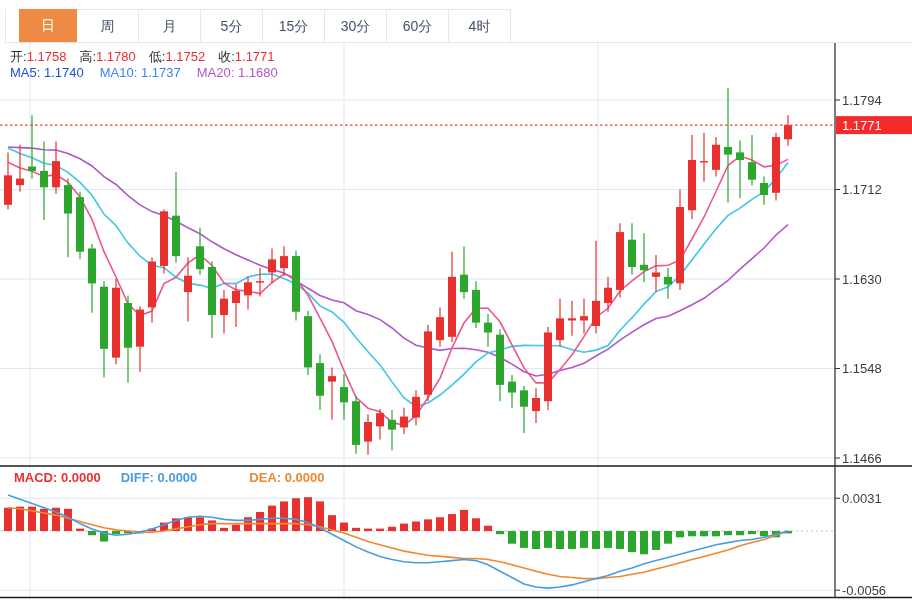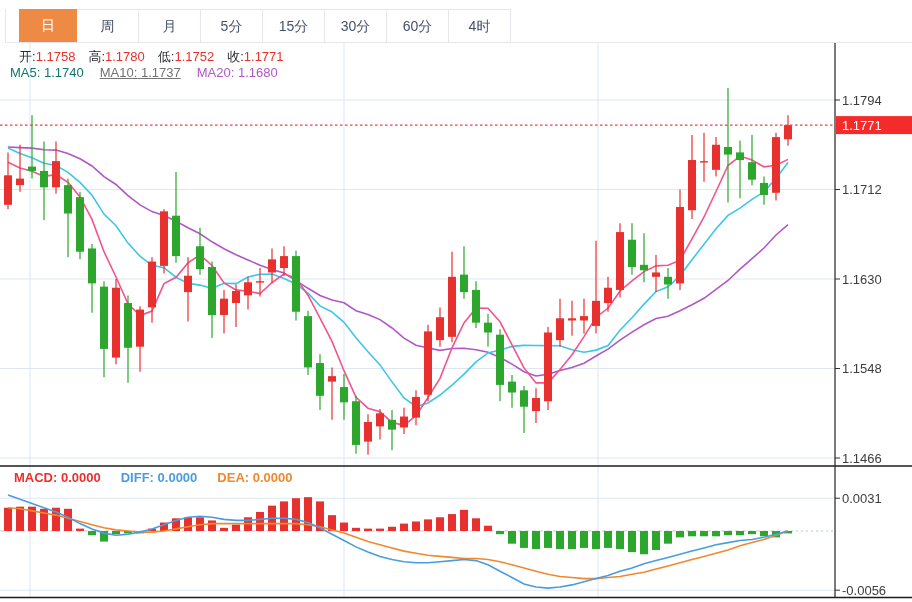--- a/index.html
+++ b/index.html
@@ -5,28 +5,28 @@
   html,body{margin:0;padding:0;background:#fff;}
   body{width:912px;height:602px;overflow:hidden;position:relative;
        font-family:"Liberation Sans","DejaVu Sans",sans-serif;}
   #chart-svg{position:absolute;left:0;top:0;}
   .tabbar{position:absolute;left:5px;top:9px;right:0;height:33px;display:flex;
           border-bottom:1px solid #e6e6ee;border-left:1px solid #e6e6ee;background:#fff;z-index:5;}
   .tab{width:62px;height:33px;line-height:33px;text-align:center;font-size:14px;color:#45506b;
        border-right:1px solid #e6e6ee;border-top:1px solid #e6e6ee;cursor:pointer;box-sizing:border-box;}
   .tab.selected{width:58px;margin-left:13px;background:#ef8a45;color:#fff;border:none;font-size:14px;}
   .legend{position:absolute;z-index:4;font-size:13px;white-space:nowrap;pointer-events:none;}
-  #ohlc-legend{left:19px;top:48px;color:#2b2b33;}
+  #ohlc-legend{left:10px;top:48px;color:#2b2b33;}
   #ohlc-legend .val{color:#e8312e;margin-right:13px;}
   #ma-legend{left:10px;top:65px;}
   #ma-legend .pair{margin-right:16px;}
-  .c-ma5{color:#0f766e;} .c-ma10{color:#737373;text-decoration:underline;} .c-ma20{color:#b058c8;margin-top:45px;}
+  .c-ma5{color:#1d4ed8;} .c-ma10{color:#3b82f6;} .c-ma20{color:#b058c8;margin-top:45px;}
   #macd-legend{left:14px;top:470px;}
   #macd-legend .pair{margin-right:20px;font-weight:bold;}
-  .c-macd{color:#e8312e;} .c-diff{color:#4a9ce0;} .c-dea{color:#f08830;}
+  .c-macd{color:#e8312e;} .c-diff{color:#4a9ce0;} .c-dea{color:#f08830;margin-left:32px;}
 </style>
 </head>
 <body>
 
 <svg id="chart-svg" width="912" height="602">
     <g>
       <line x1="0" y1="100" x2="835" y2="100" stroke="#dce7f2" stroke-width="1"></line>
       <line x1="0" y1="189.50299999999984" x2="835" y2="189.50299999999984" stroke="#dce7f2" stroke-width="1"></line>
       <line x1="0" y1="279.0059999999997" x2="835" y2="279.0059999999997" stroke="#dce7f2" stroke-width="1"></line>
       <line x1="0" y1="368.5089999999995" x2="835" y2="368.5089999999995" stroke="#dce7f2" stroke-width="1"></line>

